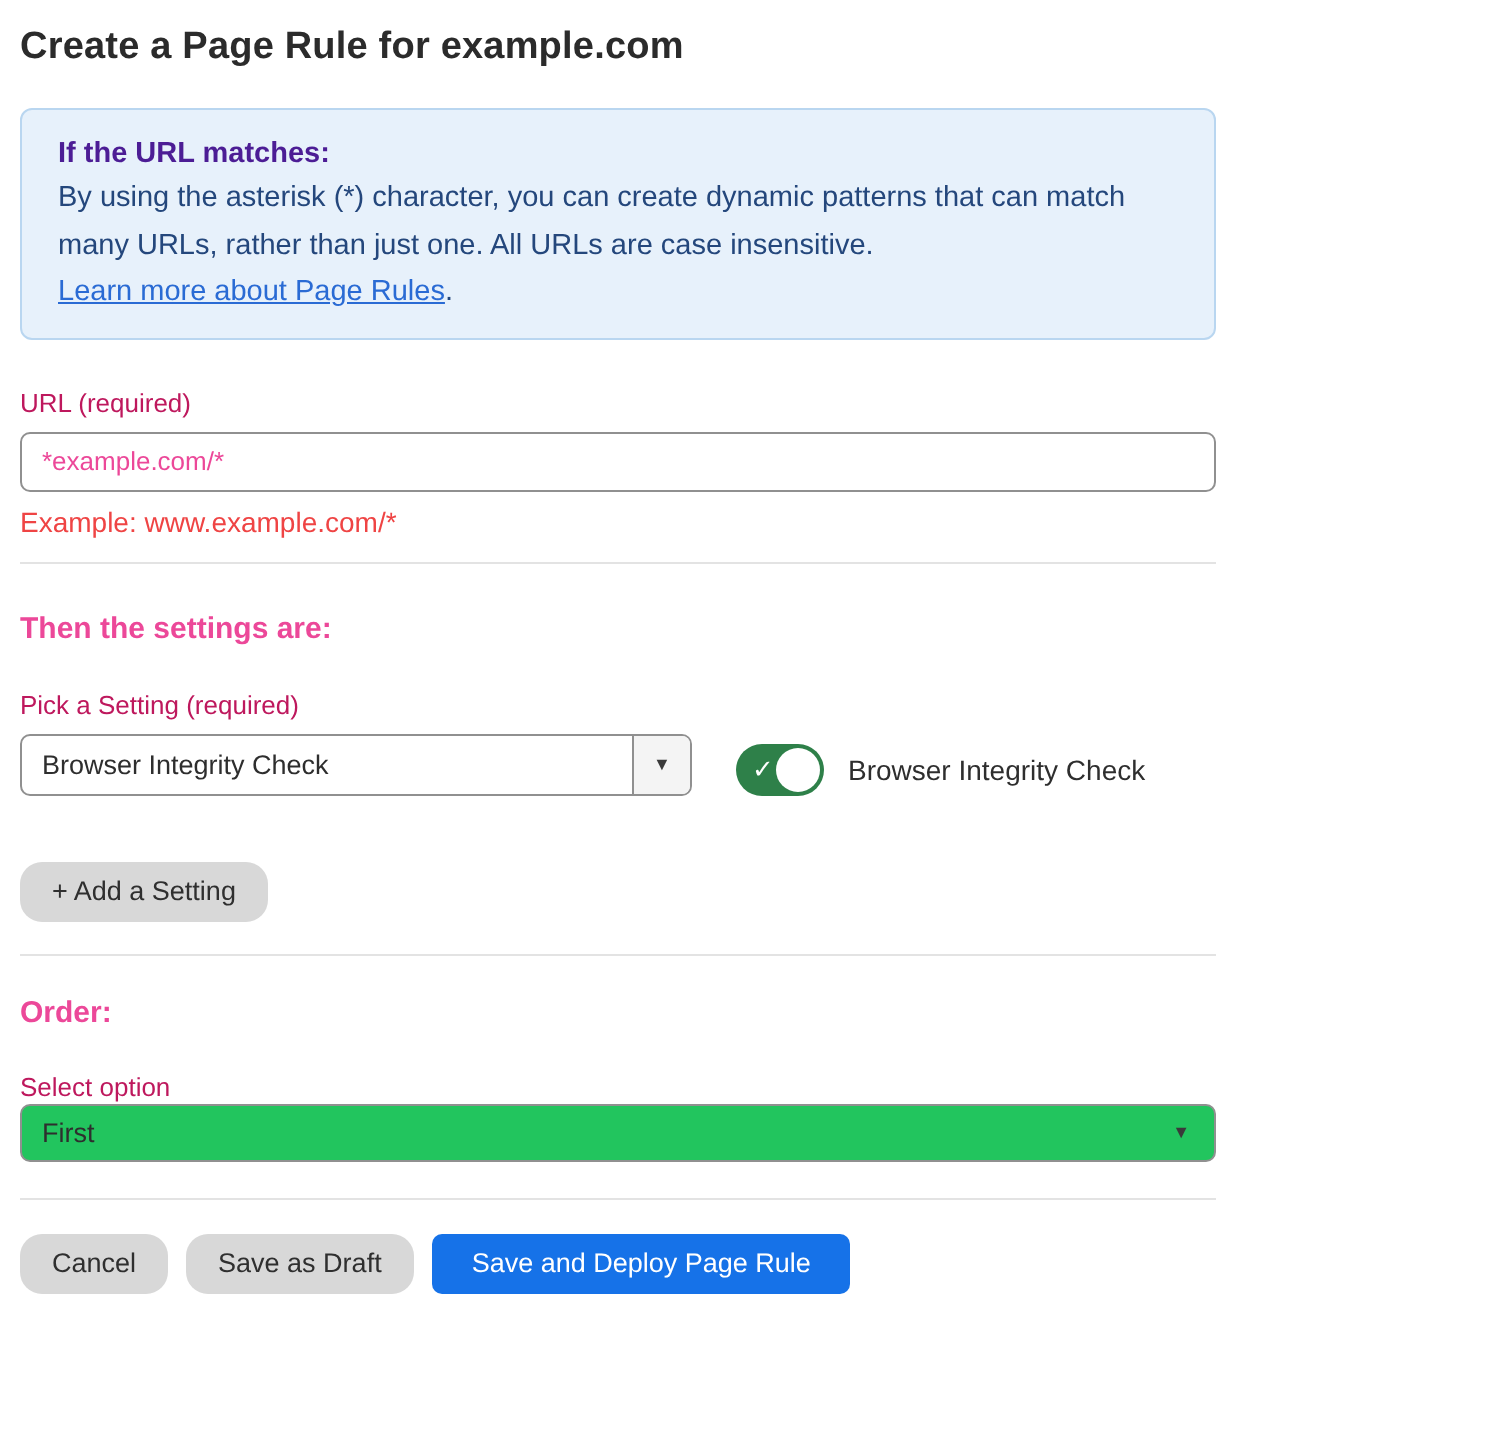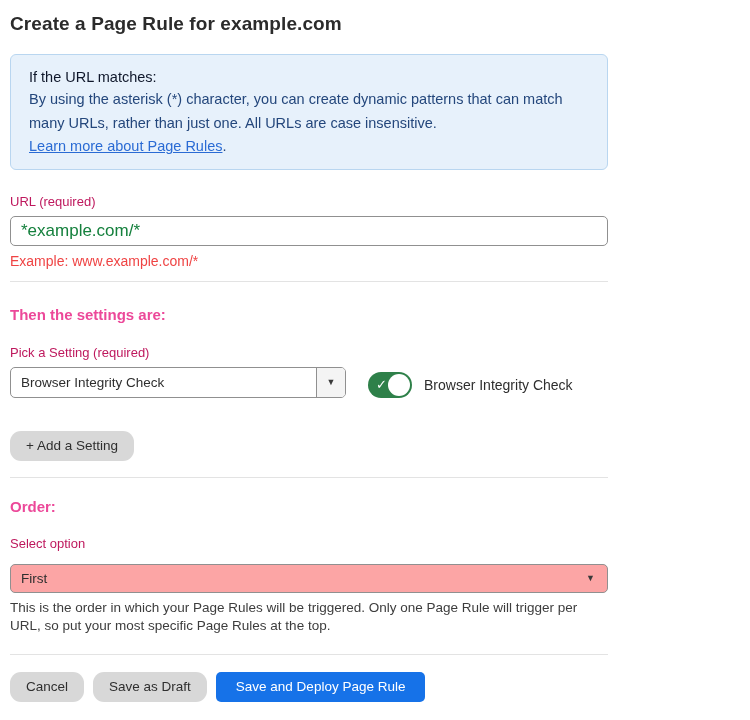--- a/index.html
+++ b/index.html
@@ -23,22 +23,22 @@
     margin-top: 19px;
     background: #e7f1fb;
     border: 1px solid #b9d6f0;
     border-radius: 6px;
     padding: 11px 18px 10px 18px;
     color: #24477c;
     font-size: 14.5px;
     line-height: 23.5px;
   }
   .info-heading {
-    font-weight: normal;
-    color: #0f172a;
+    font-weight: bold;
+    color: #4c1d95;
     font-size: 14.5px;
     line-height: 22px;
   }
   .info-link {
     color: #2a6bd4;
     text-decoration: underline;
     cursor: pointer;
   }
   .field-label {
     margin-top: 24px;
@@ -47,22 +47,22 @@
   }
   .text-input {
     display: block;
     width: 100%;
     height: 30px;
     margin-top: 7px;
     border: 1px solid #909090;
     border-radius: 5px;
     padding: 0 10px;
     font-family: "Liberation Sans", "DejaVu Sans", sans-serif;
-    font-size: 17px;
-    color: #15803d;
+    font-size: 13px;
+    color: #ec4899;
     background: #ffffff;
     outline: none;
   }
   .helper-text {
     margin-top: 7px;
     font-size: 14px;
     color: #ef4444;
   }
   .divider {
     border: none;
@@ -167,26 +167,26 @@
   }
   .btn-blue {
     background: #1672e8;
     color: #ffffff;
     padding: 0 20px;
   }
   .add-setting-btn { margin-top: 33px; }
   .order-heading { margin-top: 20px; }
   .select-label { margin-top: 21px; }
   .selectbox {
-    margin-top: 13px;
+    margin-top: 1px;
     width: 100%;
     height: 29px;
     border: 1px solid #909090;
     border-radius: 5px;
-    background: #fca5a5;
+    background: #22c55e;
     display: flex;
     align-items: center;
     justify-content: space-between;
     padding: 0 12px 0 10px;
     cursor: pointer;
   }
   .selectbox-value {
     font-size: 13.5px;
     color: #2e2e2e;
   }
@@ -251,21 +251,20 @@
 
   <h2 class="section-heading order-heading">Order:</h2>
 
   <div class="field-label select-label">Select option</div>
 
   <div class="selectbox">
     <span class="selectbox-value">First</span>
     <span class="selectbox-arrow">▼</span>
   </div>
 
-  <div class="order-helper">This is the order in which your Page Rules will be triggered. Only one Page Rule will trigger per URL, so put your most specific Page Rules at the top.</div>
 
   <hr class="divider divider-3">
 
   <div class="footer-row">
     <button class="btn btn-gray">Cancel</button>
     <button class="btn btn-gray">Save as Draft</button>
     <button class="btn btn-blue">Save and Deploy Page Rule</button>
   </div>
 
 </div>

